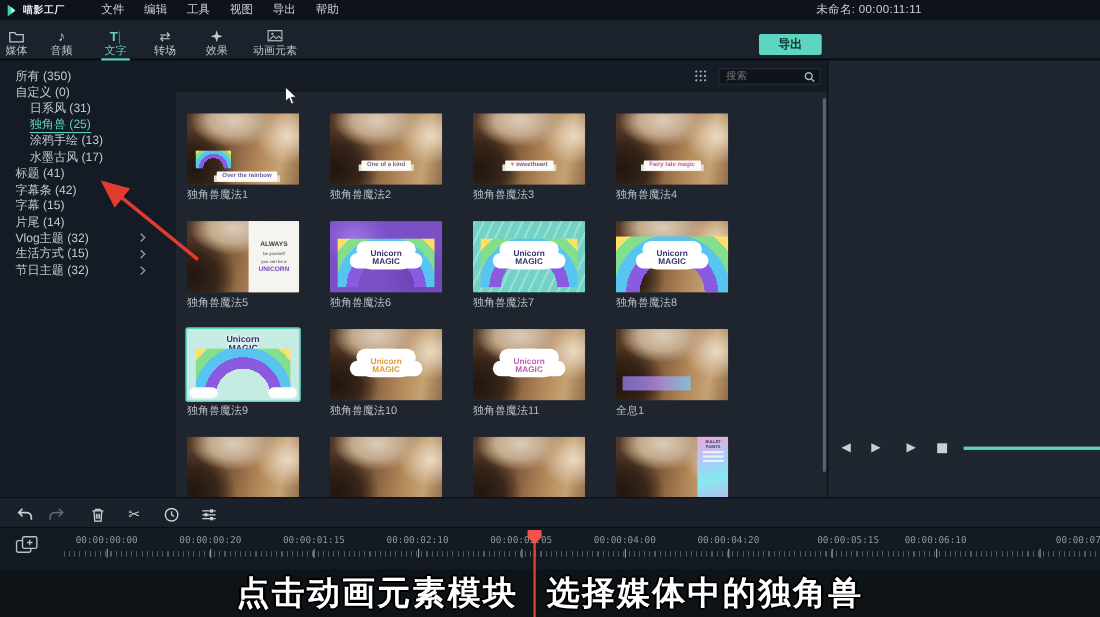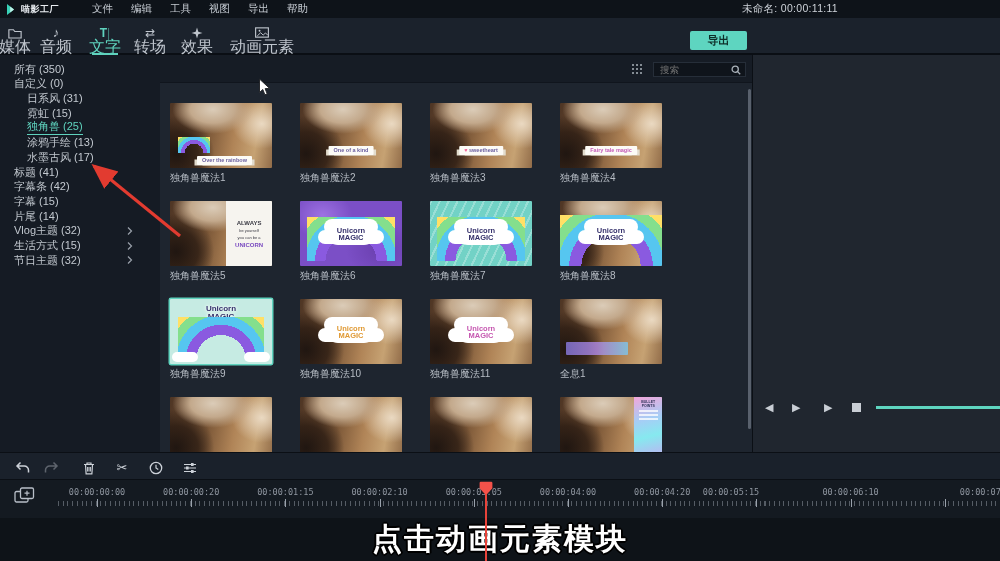--- a/index.html
+++ b/index.html
@@ -13,21 +13,21 @@
   .logo-text{font-size:9px;font-weight:700;color:#e8ecf0;letter-spacing:.5px}
   .menu-item{font-size:10.5px;color:#c6ccd3;padding:0 9px}
   .win-title{margin-left:auto;margin-right:162px;font-size:10.5px;color:#ced3d9;letter-spacing:.3px}
 
   
   .tabbar{position:absolute;left:0;top:18px;width:1000px;height:37px;background:#1b222c;
           border-bottom:2px solid #0a0e14;box-sizing:border-box;z-index:4}
   .tab{position:absolute;top:8px;height:26px;display:flex;flex-direction:column;align-items:center;
        justify-content:space-between;color:#bfc5cd;width:30px}
   .tab .ticon{height:13px;display:flex;align-items:center}
-  .tab .tlbl{font-size:16px;line-height:10px;white-space:nowrap}
+  .tab .tlbl{font-size:10px;line-height:10px;white-space:nowrap}
   .tab.active{color:#5fd3be}
   .tab.active::after{content:"";position:absolute;bottom:-3px;left:50%;transform:translateX(-50%);
        width:26px;height:2px;background:#5fd3be}
   .export-btn{position:absolute;left:690px;top:13px;width:57px;height:19px;background:#5ed5c0;
        color:#0e2e28;font-size:11px;font-weight:700;display:flex;align-items:center;justify-content:center;border-radius:2px}
 
   
   .sidebar{position:absolute;left:0;top:55px;width:160px;height:397px;background:#151b24;
            padding-top:7px;box-sizing:border-box;z-index:1}
   .side-item{position:relative;height:14.7px;display:flex;align-items:flex-end;padding-left:14px;
@@ -176,21 +176,21 @@
     <span class="tlbl">转场</span>
   </div>
         <div class="tab" style="left:182px;width:30px">
     <span class="ticon">
             <svg width="12" height="12" viewBox="0 0 12 12">
               <path d="M6 .5 L7.3 4.7 L11.5 6 L7.3 7.3 L6 11.5 L4.7 7.3 L.5 6 L4.7 4.7 Z" fill="currentColor"></path>
             </svg>
           </span>
     <span class="tlbl">效果</span>
   </div>
-        <div class="tab" style="left:234px;width:56px">
+        <div class="tab" style="left:222px;width:56px">
     <span class="ticon">
             <svg width="14" height="11" viewBox="0 0 16 12">
               <rect x=".7" y=".7" width="14.6" height="10.6" fill="none" stroke="currentColor" stroke-width="1.3"></rect>
               <circle cx="5.2" cy="4" r="1.1" fill="currentColor"></circle>
               <path d="M2.5 10 L6.5 6.2 L9.3 9 L12 6.5 L14.5 9" fill="none" stroke="currentColor" stroke-width="1.1"></path>
             </svg>
           </span>
     <span class="tlbl">动画元素</span>
   </div>
       </div>
@@ -201,24 +201,20 @@
       <div class="side-item">
     <span class="si-label">所有 (350)</span>
 
   </div>
       <div class="side-item">
     <span class="si-label">自定义 (0)</span>
 
   </div>
       <div class="side-item indent">
     <span class="si-label">日系风 (31)</span>
-
-  </div>
-      <div class="side-item indent">
-    <span class="si-label">霓虹 (15)</span>
 
   </div>
       <div class="side-item indent sel">
     <span class="si-label">独角兽 (25)</span>
 
   </div>
       <div class="side-item indent">
     <span class="si-label">涂鸦手绘 (13)</span>
 
   </div>
@@ -472,35 +468,36 @@
       <span class="tl-label" style="left:285.4px">00:00:01:15</span>
    <span class="tl-major" style="left:285.4px"></span>
       <span class="tl-label" style="left:379.6px">00:00:02:10</span>
    <span class="tl-major" style="left:379.6px"></span>
       <span class="tl-label" style="left:473.8px">00:00:03:05</span>
    <span class="tl-major" style="left:473.8px"></span>
       <span class="tl-label" style="left:568px">00:00:04:00</span>
    <span class="tl-major" style="left:568px"></span>
       <span class="tl-label" style="left:662.2px">00:00:04:20</span>
    <span class="tl-major" style="left:662.2px"></span>
-      <span class="tl-label" style="left:731px">00:00:05:15</span>
+      <span class="tl-label" style="left:771px">00:00:05:15</span>
    <span class="tl-major" style="left:756.4px"></span>
       <span class="tl-label" style="left:850.6px">00:00:06:10</span>
    <span class="tl-major" style="left:850.6px"></span>
       <span class="tl-label" style="left:988px">00:00:07:05</span>
    <span class="tl-major" style="left:944.8000000000001px"></span>
     </div>
 
   <svg class="playhead-pin" width="14" height="15" viewBox="0 0 14 15">
     <path d="M1.8 0.8 h10.4 a1.2 1.2 0 0 1 1.2 1.2 v5.2 L7 14.3 L0.6 7.2 V2 a1.2 1.2 0 0 1 1.2 -1.2 Z" fill="#f4524a"></path>
   </svg>
   <div class="playhead-line"></div>
 
   <div class="subtitle">
     <span class="sub-text">点击动画元素模块</span>
+    <span class="sub-text">选择媒体中的独角兽</span>
   </div>
 
   <svg class="annot-arrow">
     <defs>
       <marker id="ah" markerWidth="9" markerHeight="8" refX="7" refY="3.5" orient="auto">
         <path d="M0 0 L8 3.5 L0 7 Z" fill="#e23b30"></path>
       </marker>
     </defs>
     <line x1="120" y1="86" x2="34" y2="16" stroke="#e23b30" stroke-width="3.2" marker-end="url(#ah)"></line>
   </svg>

